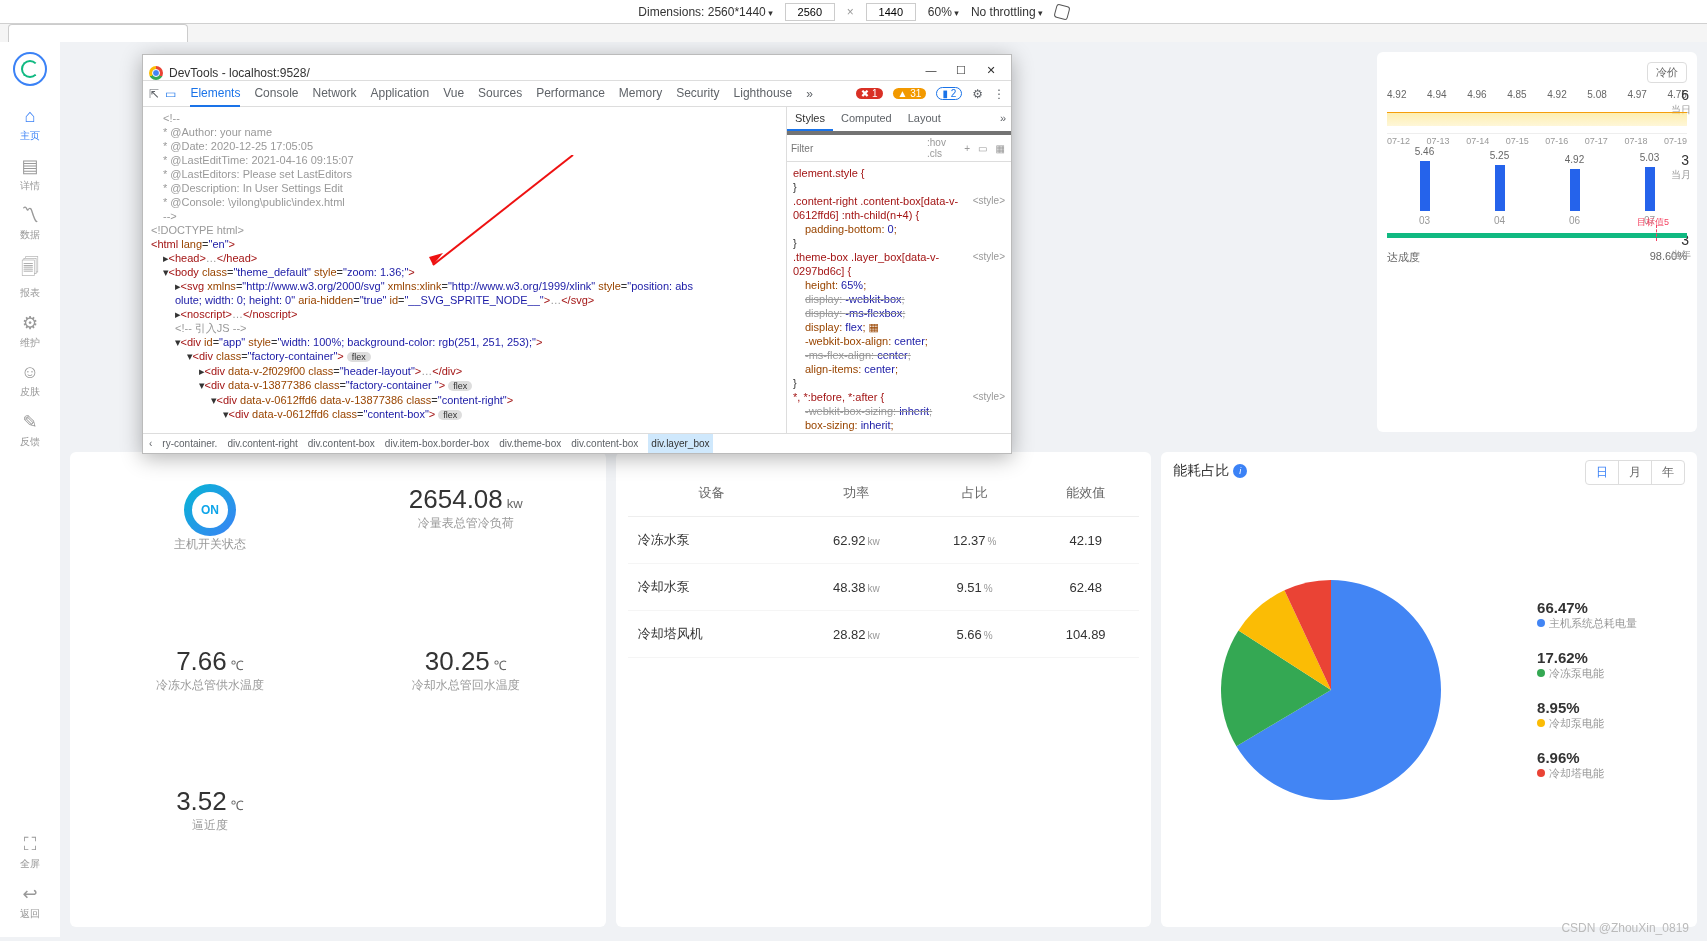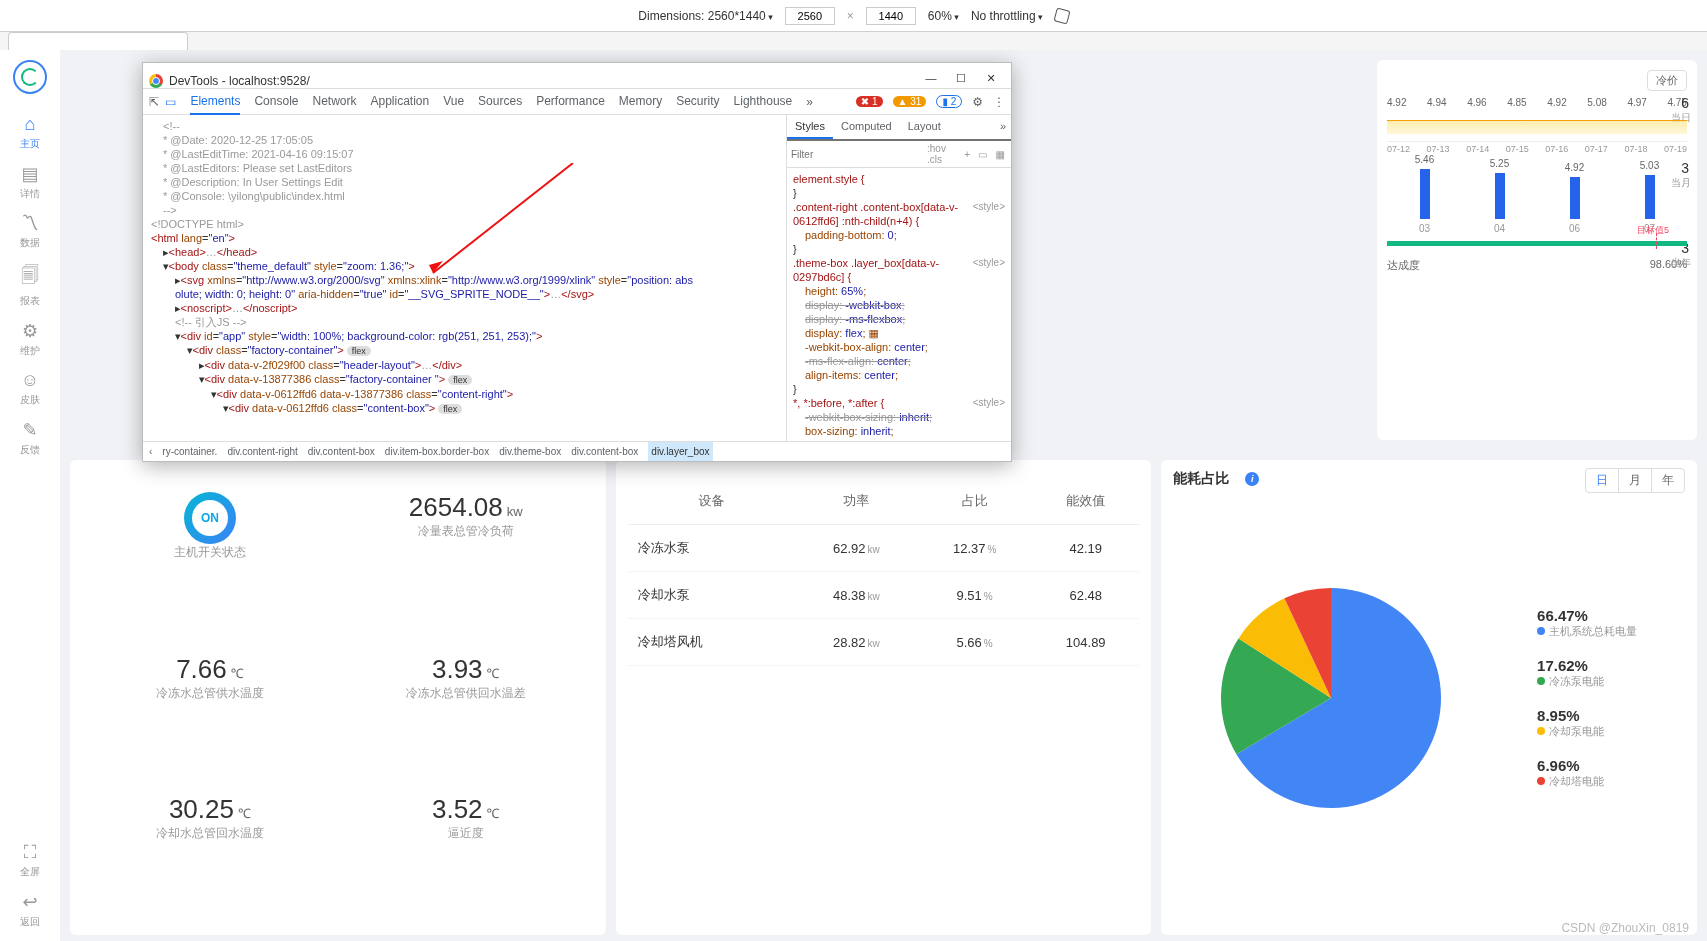--- a/index.html
+++ b/index.html
@@ -1,17 +1,17 @@
 <!DOCTYPE html>
 <html><head>
 <meta charset="utf-8">
 <style>
 *{box-sizing:border-box;margin:0;padding:0;font-family:"Helvetica Neue",Arial,"Microsoft YaHei",sans-serif}
 body{background:#f0f2f5;font-size:12px;color:#333}
-.top-toolbar{background:#fff;border-bottom:1px solid #d0d0d0;height:32px;display:flex;align-items:center;justify-content:center;gap:12px;font-size:12px;color:#333}
+.top-toolbar{background:#fff;border-bottom:1px solid #d0d0d0;height:24px;display:flex;align-items:center;justify-content:center;gap:12px;font-size:12px;color:#333}
 .top-toolbar .input{width:50px;height:18px;border:1px solid #ccc;font-size:11px;text-align:center;padding:1px}
 .top-toolbar .sep{color:#999}
 .top-toolbar .dd{cursor:pointer}
 .top-toolbar .dd::after{content:" ▾";font-size:9px}
 .icon-rotate{display:inline-block;width:14px;height:14px;border:1.5px solid #555;border-radius:3px;position:relative;transform:rotate(15deg)}
 .tab-strip{background:#f5f5f5;height:18px;display:flex;padding-left:8px}
 .tab-strip .tab{width:180px;border:1px solid #ccc;border-bottom:none;border-radius:4px 4px 0 0;background:#fff;margin-right:4px}
 
 .app{display:flex;height:calc(100vh - 46px)}
 .sidebar{width:60px;background:#fff;display:flex;flex-direction:column;align-items:center;padding-top:10px;gap:6px}
@@ -37,21 +37,21 @@
 
 .table-card{width:400px}
 .tbl{width:100%;border-collapse:collapse;margin-top:6px}
 .tbl th,.tbl td{padding:14px 6px;text-align:center;font-size:13px}
 .tbl th{color:#666;font-weight:normal;border-bottom:1px solid #eee}
 .tbl td{border-bottom:1px solid #f5f5f5}
 .tbl td:first-child{text-align:left;padding-left:10px}
 .tbl .sub{font-size:10px;color:#999;margin-left:2px}
 
 .pie-card{flex:1;display:flex;align-items:center;justify-content:space-around}
-.pie-title{font-size:14px;font-weight:700;display:flex;align-items:center;gap:16px}
+.pie-title{font-size:14px;font-weight:400;display:flex;align-items:center;gap:4px}
 .info-ico{width:14px;height:14px;border-radius:50%;background:#3b82f6;color:#fff;display:inline-flex;align-items:center;justify-content:center;font-size:9px;font-style:italic}
 .seg-btn{border:1px solid #ddd;border-radius:4px;display:inline-flex;font-size:12px}
 .seg-btn span{padding:3px 10px;cursor:pointer;color:#666}
 .seg-btn span.active{color:#3b82f6}
 .seg-btn span+span{border-left:1px solid #ddd}
 .pie-svg{width:220px;height:220px}
 .legend{display:flex;flex-direction:column;gap:18px;font-size:12px}
 .legend .pct{font-size:15px;font-weight:600}
 .legend .name{color:#999;font-size:11px;display:flex;align-items:center;gap:4px}
 .dot{width:8px;height:8px;border-radius:50%;display:inline-block}
@@ -95,21 +95,21 @@
 .dt-body{flex:1;display:flex;overflow:hidden}
 .elements{flex:1;overflow:auto;padding:4px 8px;line-height:14px;white-space:nowrap;position:relative}
 .arrow-annot{position:absolute;left:280px;top:48px;width:160px;height:120px;pointer-events:none}
 .tok-c{color:#999}
 .tok-tag{color:#a31515}
 .tok-attr{color:#994500}
 .tok-val{color:#1a1aa6}
 .flex-pill{background:#ddd;border-radius:6px;padding:0 5px;font-size:9px;color:#333}
 .i1{padding-left:12px}.i2{padding-left:24px}.i3{padding-left:36px}.i4{padding-left:48px}.i5{padding-left:60px}.i6{padding-left:72px}
 .styles{width:225px;border-left:1px solid #ddd;display:flex;flex-direction:column}
-.st-tabs{display:flex;border-bottom:2px solid #737373;font-family:Arial;font-size:11px;color:#5f6368}
+.st-tabs{display:flex;border-bottom:4px solid #737373;font-family:Arial;font-size:11px;color:#5f6368}
 .st-tabs span{padding:5px 8px;cursor:pointer}
 .st-tabs span.active{border-bottom:2px solid #1a73e8;color:#333}
 .st-filter{display:flex;align-items:center;border-bottom:1px solid #ddd;padding:2px 4px;gap:4px;font-size:10px;color:#999}
 .st-filter input{border:none;outline:none;flex:1;font-size:10px}
 .st-filter .tool{cursor:pointer;padding:1px 2px}
 .st-body{flex:1;overflow:auto;padding:4px 6px;line-height:14px}
 .sel{color:#a31515}
 .prop{color:#994500;padding-left:12px}
 .pval{color:#1a1aa6}
 .strike{text-decoration:line-through;color:#999}
@@ -236,24 +236,20 @@
             </div>
             <div class="lbl">主机开关状态</div>
           </div>
           <div class="metric">
             <div><span class="val">2654.08</span><span class="unit">kw</span></div>
             <div class="lbl">冷量表总管冷负荷</div>
           </div>
           <div class="metric">
             <div><span class="val">7.66</span><span class="unit">℃</span></div>
             <div class="lbl">冷冻水总管供水温度</div>
-          </div>
-          <div class="metric">
-            <div><span class="val">3.93</span><span class="unit">℃</span></div>
-            <div class="lbl">冷冻水总管供回水温差</div>
           </div>
           <div class="metric">
             <div><span class="val">30.25</span><span class="unit">℃</span></div>
             <div class="lbl">冷却水总管回水温度</div>
           </div>
           <div class="metric">
             <div><span class="val">3.52</span><span class="unit">℃</span></div>
             <div class="lbl">逼近度</div>
           </div>
         </div>
@@ -364,20 +360,21 @@
           <span>⋮</span>
         </span>
       </div>
       <div class="dt-body">
         <div class="elements" id="elements-panel">
           <svg class="arrow-annot">
               <line x1="150" y1="0" x2="10" y2="110" stroke="#e11" stroke-width="2"></line>
               <polygon points="10,110 20,98 6,102" fill="#e11"></polygon>
             </svg>
         <div class="i1 tok-c">&lt;!--</div>
+            <div class="i1 tok-c"> * @Author: your name</div>
             <div class="i1 tok-c"> * @Date: 2020-12-25 17:05:05</div>
             <div class="i1 tok-c"> * @LastEditTime: 2021-04-16 09:15:07</div>
             <div class="i1 tok-c"> * @LastEditors: Please set LastEditors</div>
             <div class="i1 tok-c"> * @Description: In User Settings Edit</div>
             <div class="i1 tok-c"> * @Console: \yilong\public\index.html</div>
             <div class="i1 tok-c"> --&gt;</div>
             <div class="tok-c">&lt;!DOCTYPE html&gt;</div>
             <div><span class="tok-tag">&lt;html</span> <span class="tok-attr">lang</span>=<span class="tok-val">"en"</span><span class="tok-tag">&gt;</span></div>
             <div class="i1">▸<span class="tok-tag">&lt;head&gt;</span><span class="tok-c">…</span><span class="tok-tag">&lt;/head&gt;</span></div>
             <div class="i1">▾<span class="tok-tag">&lt;body</span> <span class="tok-attr">class</span>=<span class="tok-val">"theme_default"</span> <span class="tok-attr">style</span>=<span class="tok-val">"zoom: 1.36;"</span><span class="tok-tag">&gt;</span></div>

